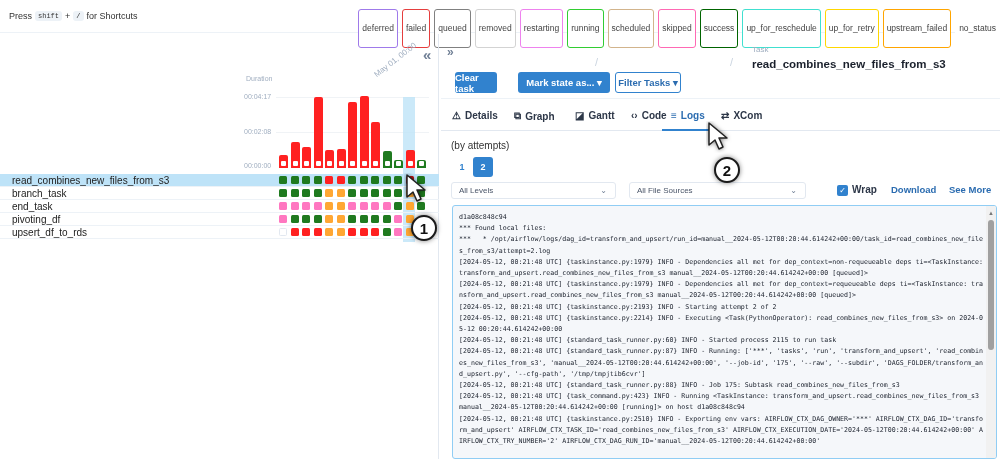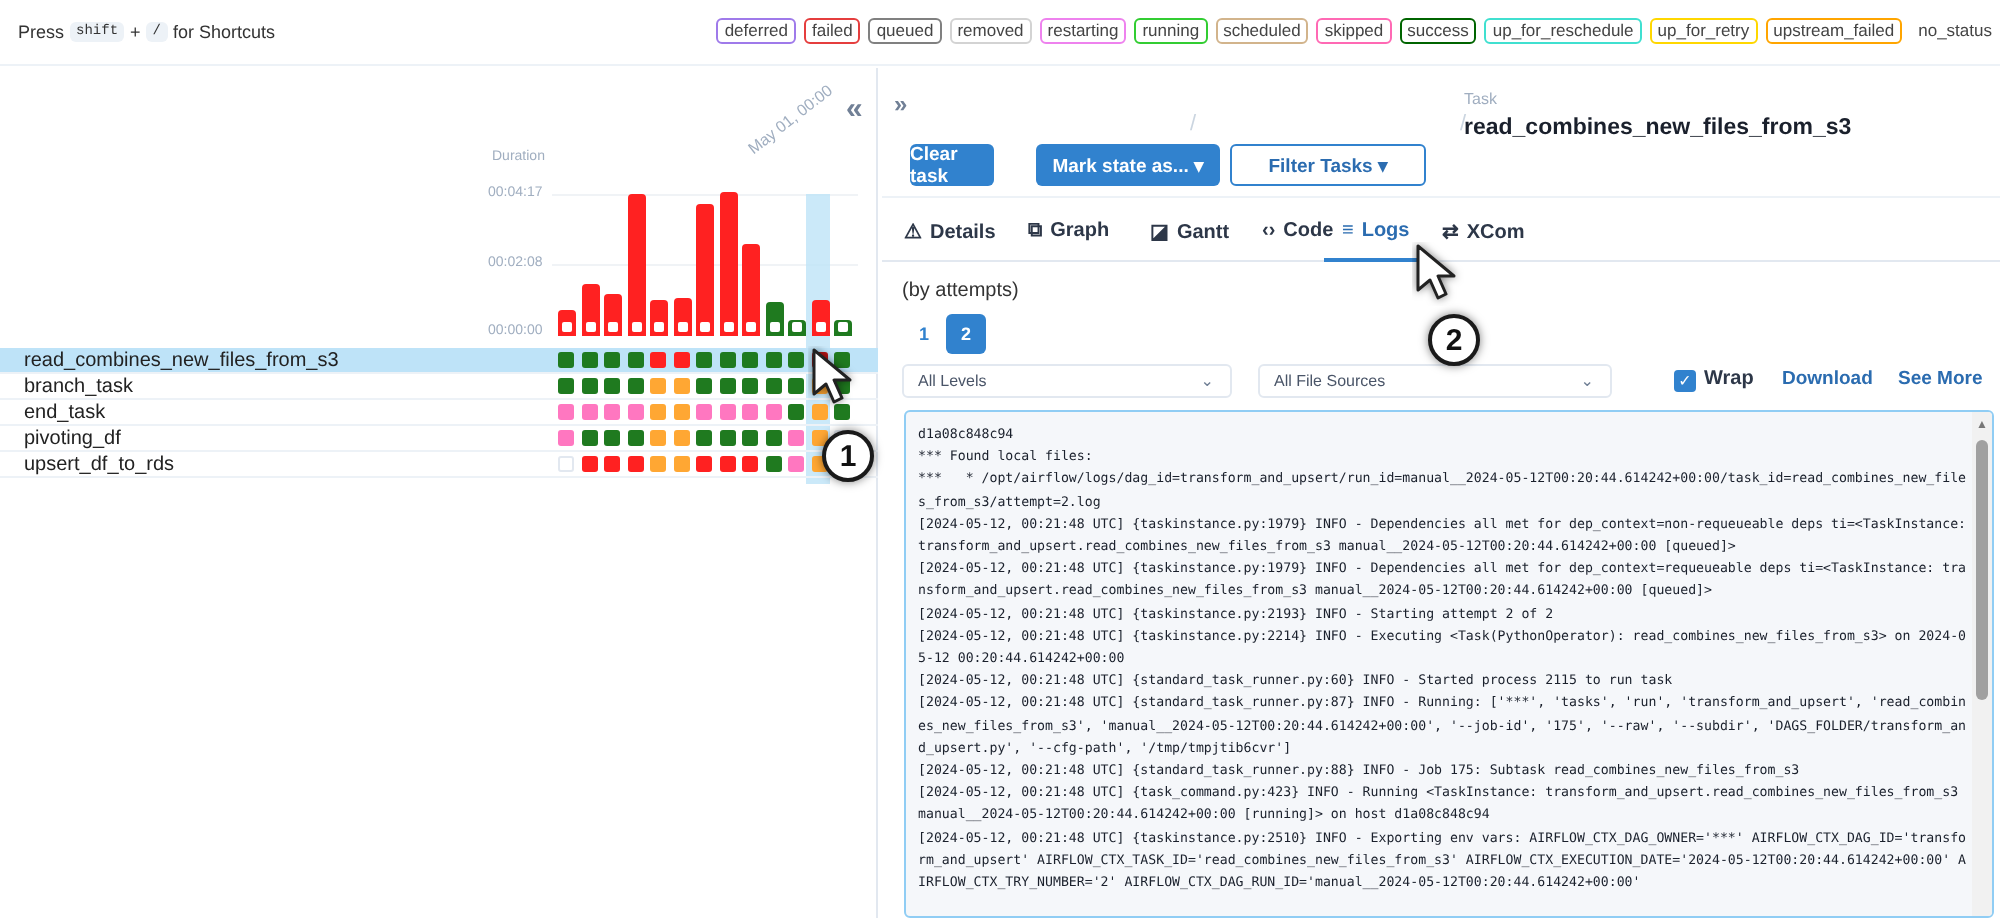--- a/index.html
+++ b/index.html
@@ -1,21 +1,21 @@
 <!DOCTYPE html>
 <html><head>
 <meta charset="utf-8">
 <style>
   * { box-sizing: border-box; margin: 0; padding: 0; }
   html, body { width: 1000px; height: 459px; overflow: hidden; background: #fff; font-family: "Liberation Sans", sans-serif; color: #1a202c; }
   .topbar { position: absolute; left: 0; top: 0; width: 1000px; height: 33px; border-bottom: 1px solid #edf2f7; display: flex; align-items: center; padding-left: 9px; font-size: 9px; }
   .shortcut { color: #333; display: flex; align-items: center; gap: 3px; }
   .kbd { background: #edf2f7; border-radius: 3px; padding: 1px 3px; font-family: "Liberation Mono", monospace; font-size: 7px; color: #333; }
   .legend { position: absolute; right: 0; top: 9px; display: flex; gap: 4px; align-items: center; }
-  .badge { border: 1.5px solid #999; border-radius: 3px; padding: 0 3px; font-size: 8.5px; color: #444; line-height: 11px; background: #fff; }
+  .badge { border: 1.5px solid #999; border-radius: 3px; padding: 13px 3px; font-size: 8.5px; color: #444; line-height: 11px; background: #fff; }
   .badge.plain { border-color: transparent; }
 
   .left { position: absolute; left: 0; top: 34px; width: 439px; height: 425px; border-right: 1px solid #e2e8f0; }
   .collapse-left { position: absolute; left: 423px; top: 46px; color: #718096; font-size: 15px; font-weight: bold; }
   .dur-label { position: absolute; left: 246px; top: 75px; font-size: 7px; color: #a0aec0; }
   .ytick { position: absolute; left: 244px; font-size: 7px; color: #a0aec0; }
   .gridline { position: absolute; left: 276px; width: 153px; height: 1px; background: #f0f3f6; }
   .date-label { position: absolute; left: 378px; top: 70px; font-size: 8px; color: #a0aec0; transform: rotate(-38deg); transform-origin: left bottom; white-space: nowrap; }
   .bar { position: absolute; width: 9px; border-radius: 2px 2px 0 0; bottom: 291px; }
   .bar .play { position: absolute; bottom: 2px; left: 2px; width: 5px; height: 5px; background: #fff; border-radius: 1px; }
@@ -142,28 +142,28 @@
     <div class="task-row" style="top: 200px;"><span>end_task</span><span class="sq" style="left: 279px; background: rgb(255, 119, 192);"></span><span class="sq" style="left: 290.5px; background: rgb(255, 119, 192);"></span><span class="sq" style="left: 302px; background: rgb(255, 119, 192);"></span><span class="sq" style="left: 313.5px; background: rgb(255, 119, 192);"></span><span class="sq" style="left: 325px; background: rgb(255, 167, 51);"></span><span class="sq" style="left: 336.5px; background: rgb(255, 167, 51);"></span><span class="sq" style="left: 348px; background: rgb(255, 119, 192);"></span><span class="sq" style="left: 359.5px; background: rgb(255, 119, 192);"></span><span class="sq" style="left: 371px; background: rgb(255, 119, 192);"></span><span class="sq" style="left: 382.5px; background: rgb(255, 119, 192);"></span><span class="sq" style="left: 394px; background: rgb(31, 122, 31);"></span><span class="sq" style="left: 405.5px; background: rgb(255, 167, 51);"></span><span class="sq" style="left: 417px; background: rgb(31, 122, 31);"></span></div>
     <div class="task-row" style="top: 213px;"><span>pivoting_df</span><span class="sq" style="left: 279px; background: rgb(255, 119, 192);"></span><span class="sq" style="left: 290.5px; background: rgb(31, 122, 31);"></span><span class="sq" style="left: 302px; background: rgb(31, 122, 31);"></span><span class="sq" style="left: 313.5px; background: rgb(31, 122, 31);"></span><span class="sq" style="left: 325px; background: rgb(255, 167, 51);"></span><span class="sq" style="left: 336.5px; background: rgb(255, 167, 51);"></span><span class="sq" style="left: 348px; background: rgb(31, 122, 31);"></span><span class="sq" style="left: 359.5px; background: rgb(31, 122, 31);"></span><span class="sq" style="left: 371px; background: rgb(31, 122, 31);"></span><span class="sq" style="left: 382.5px; background: rgb(31, 122, 31);"></span><span class="sq" style="left: 394px; background: rgb(255, 119, 192);"></span><span class="sq" style="left: 405.5px; background: rgb(255, 167, 51);"></span><span class="sq" style="left: 417px; background: rgb(255, 255, 255); border: 1px solid rgb(226, 232, 240);"></span></div>
     <div class="task-row" style="top: 226px;"><span>upsert_df_to_rds</span><span class="sq" style="left: 279px; background: rgb(255, 255, 255); border: 1px solid rgb(226, 232, 240);"></span><span class="sq" style="left: 290.5px; background: rgb(255, 33, 33);"></span><span class="sq" style="left: 302px; background: rgb(255, 33, 33);"></span><span class="sq" style="left: 313.5px; background: rgb(255, 33, 33);"></span><span class="sq" style="left: 325px; background: rgb(255, 167, 51);"></span><span class="sq" style="left: 336.5px; background: rgb(255, 167, 51);"></span><span class="sq" style="left: 348px; background: rgb(255, 33, 33);"></span><span class="sq" style="left: 359.5px; background: rgb(255, 33, 33);"></span><span class="sq" style="left: 371px; background: rgb(255, 33, 33);"></span><span class="sq" style="left: 382.5px; background: rgb(31, 122, 31);"></span><span class="sq" style="left: 394px; background: rgb(255, 119, 192);"></span><span class="sq" style="left: 405.5px; background: rgb(255, 167, 51);"></span><span class="sq" style="left: 417px; background: rgb(255, 255, 255); border: 1px solid rgb(226, 232, 240);"></span></div>
   </div>
 
 <div class="right">
   <div class="expand-icon">»</div>
 
   <div class="crumb-sep" style="left:154px">/</div>
   <div class="crumb-sep" style="left:289px">/</div>
-  <div class="crumb" style="left:291px">
+  <div class="crumb" style="left:311px">
     <span class="lbl">Task</span>
     <span class="val">read_combines_new_files_from_s3</span>
   </div>
 
   <div class="btn primary" style="left:14px;width:42px">Clear task</div>
   <div class="btn primary" style="left:77px;width:92px">Mark state as... ▾</div>
-  <div class="btn outline" style="left:174px;width:98px">Filter Tasks ▾</div>
+  <div class="btn outline" style="left:174px;width:66px">Filter Tasks ▾</div>
   <div class="hdr-line"></div>
 
   <div class="tabs">
     <div class="tab" style="left:11px">
       <span>⚠</span>
       <span>Details</span>
     </div>
     <div class="tab" style="left:73px">
       <span>⧉</span>
       <span>Graph</span>

